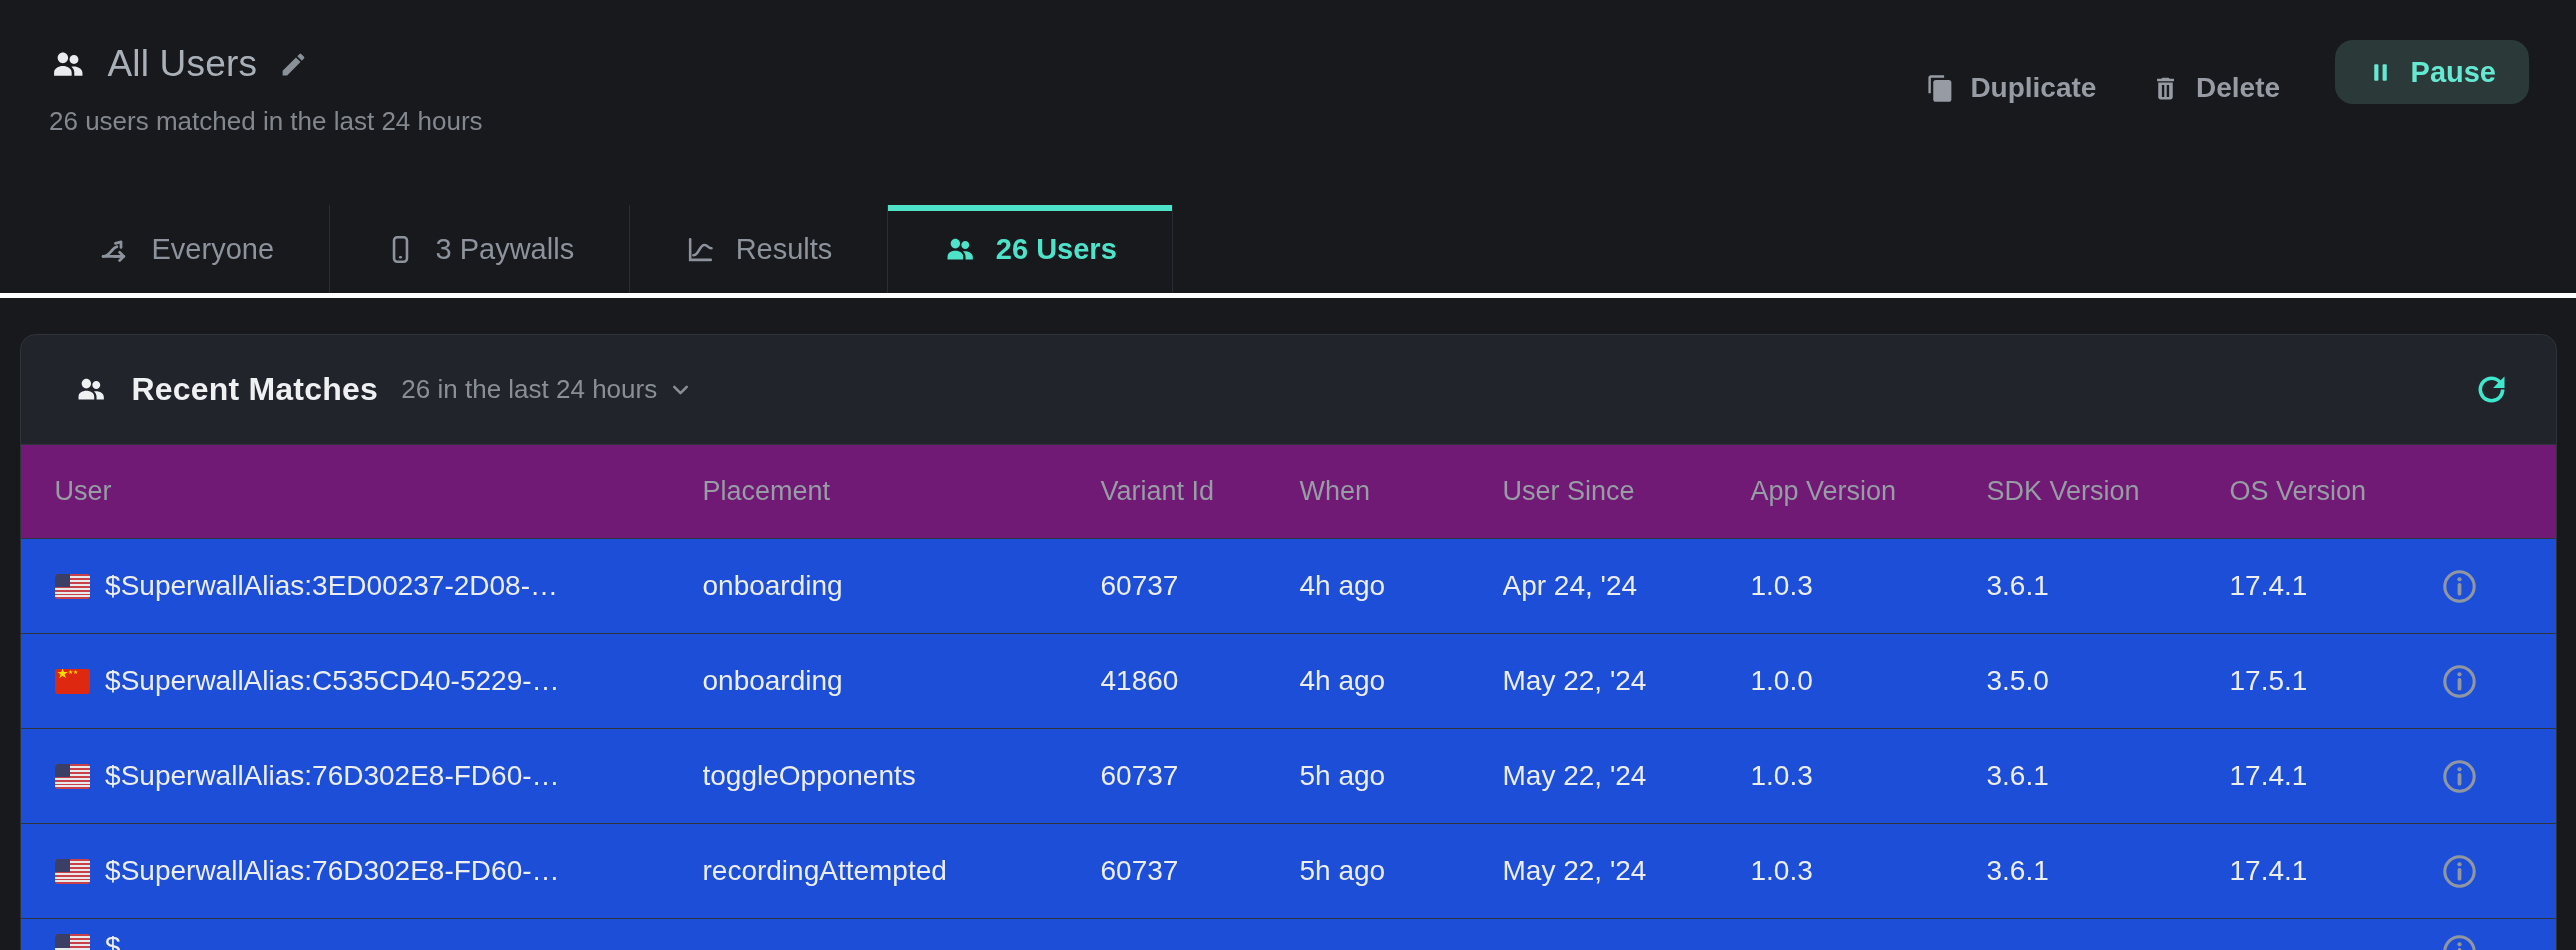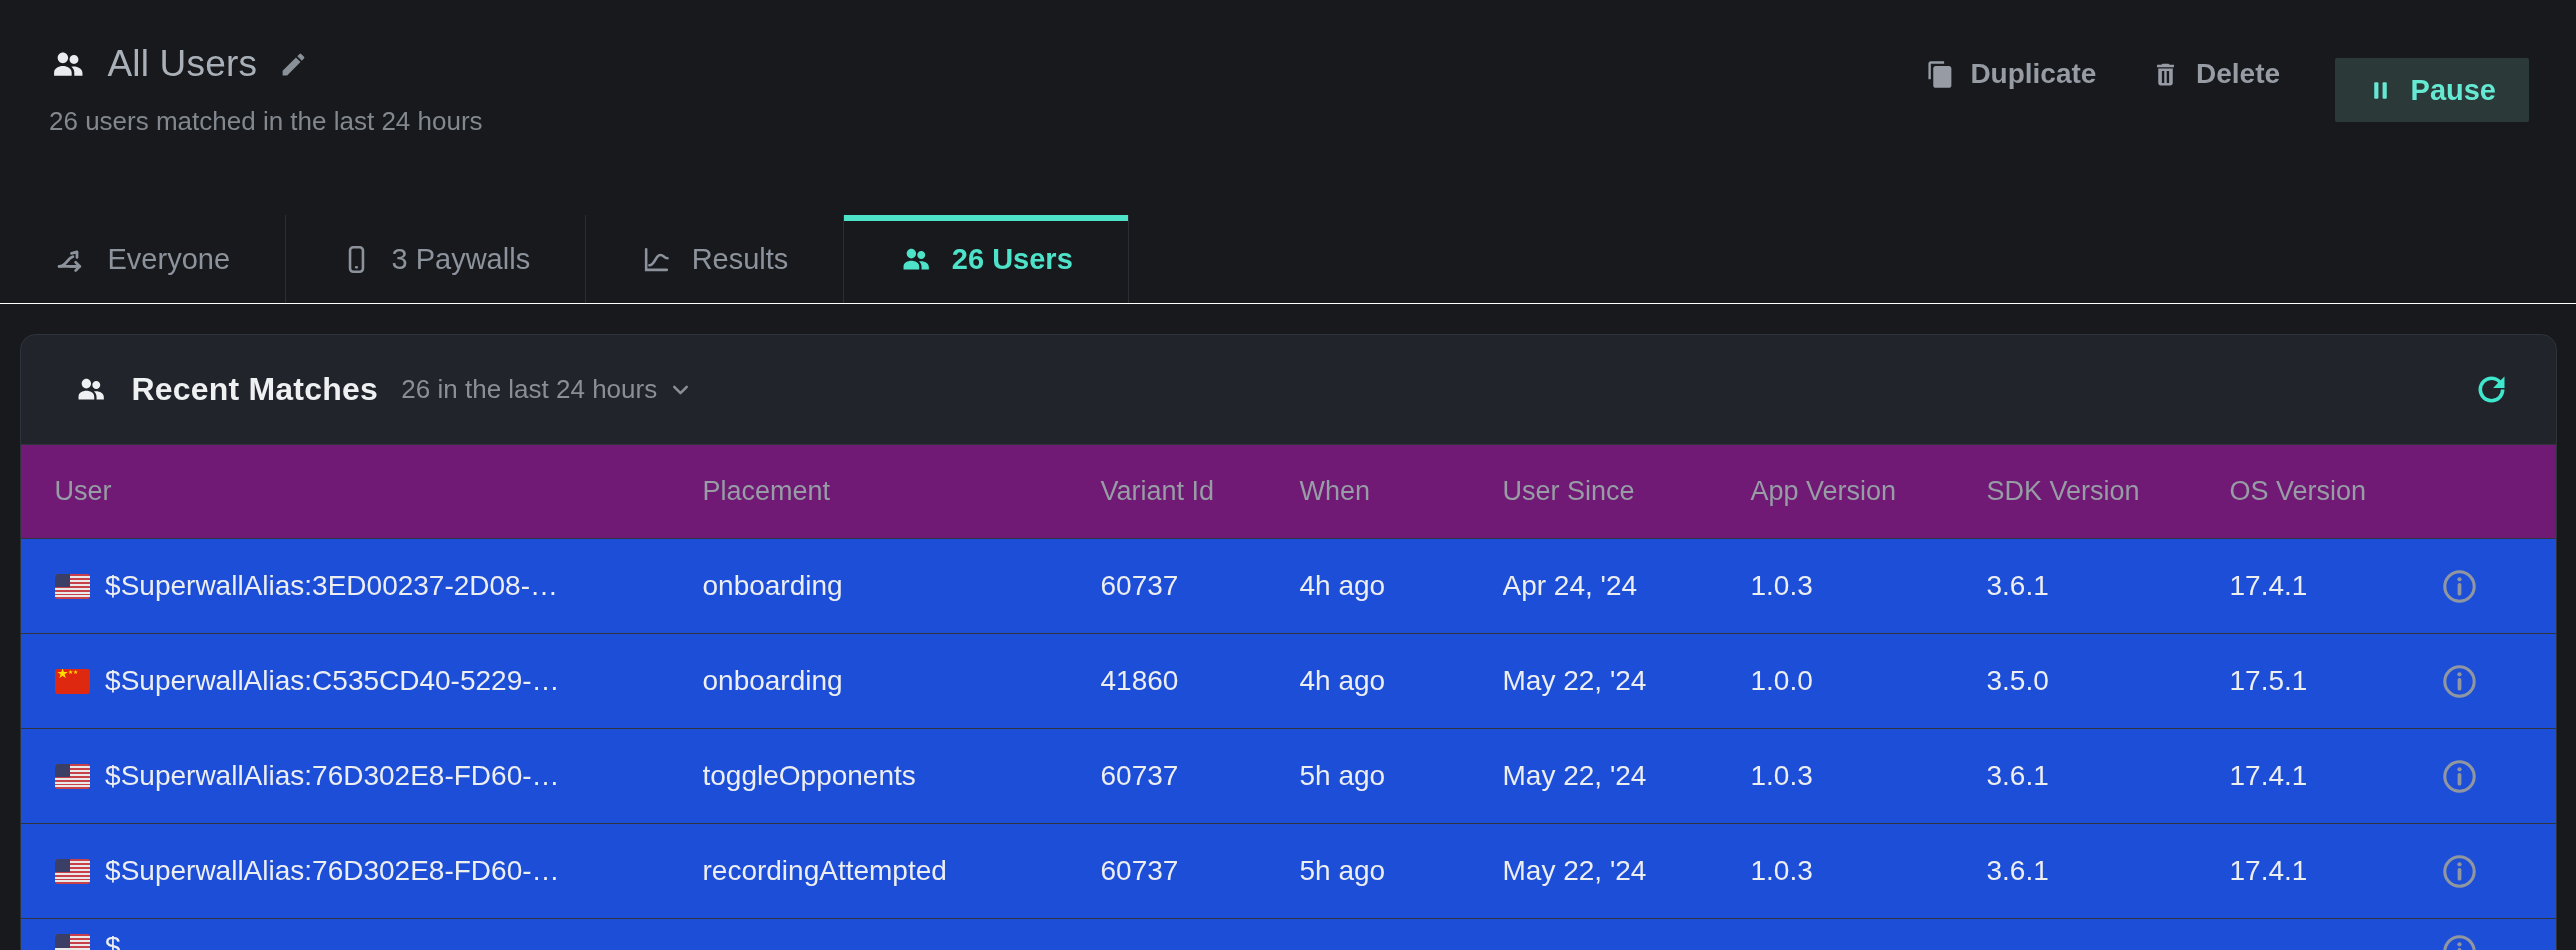--- a/index.html
+++ b/index.html
@@ -13,30 +13,30 @@
 
   
   .tophdr{position:absolute;top:0;left:0;right:0;height:205px;}
   .title-block{position:absolute;left:49px;top:43px;}
   .title-row{display:flex;align-items:center;gap:21.4px;}
   .title-users-icon{color:#e9ebee;}
   .page-title{font-size:37px;font-weight:500;color:#aab0b8;letter-spacing:0.2px;}
   .edit-icon{color:#8a9097;cursor:pointer;}
   .subtitle{margin-top:21.4px;font-size:26px;color:#83888f;}
 
-  .actions{position:absolute;right:47px;top:58px;display:flex;align-items:flex-start;gap:55px;height:64px;}
+  .actions{position:absolute;right:47px;top:40px;display:flex;align-items:flex-end;gap:55px;height:64px;}
   .textbtn{display:flex;align-items:center;gap:15.6px;background:none;border:none;cursor:pointer;
     color:#969ba4;font-size:28px;font-weight:700;font-family:inherit;padding:0;}
   .pausebtn{display:flex;align-items:center;gap:17.5px;background:#2b3a39;border:none;cursor:pointer;
     color:#66e9d3;font-size:29px;font-weight:700;font-family:inherit;
-    border-radius:2px;padding:0 33px;height:64px;}
-
-  
-  .tabbar{position:absolute;top:215px;left:0;right:0;height:88px;display:flex;align-items:stretch;
-    border-bottom:1px solid #ffffff;}
+    border-radius:18px;padding:0 33px;height:64px;}
+
+  
+  .tabbar{position:absolute;top:205px;left:0;right:0;height:88px;display:flex;align-items:stretch;
+    border-bottom:5px solid #ffffff;padding-left:44px;}
   .tab{display:flex;align-items:center;gap:19.5px;padding:0 55px;cursor:pointer;
     border-right:1.9px solid #2a2d33;color:#8d939c;font-size:29px;font-weight:500;position:relative;}
   .tab .ticon{color:#8d939c;}
   .tab.active{color:#4ee3c9;font-weight:600;}
   .tab.active .ticon{color:#4ee3c9;}
   .tab.active::before{content:"";position:absolute;top:0;left:0;right:0;height:5.8px;background:#4ee3c9;}
 
   
   .panel{position:absolute;top:334px;left:19.5px;right:19.5px;height:643px;
     background:#21242a;border:1.5px solid #2f333a;border-radius:15.6px;overflow:hidden;

